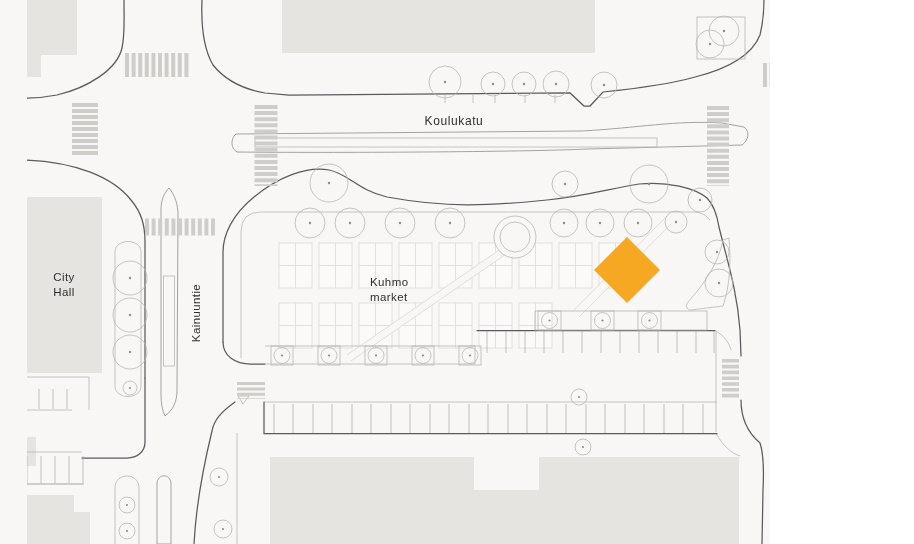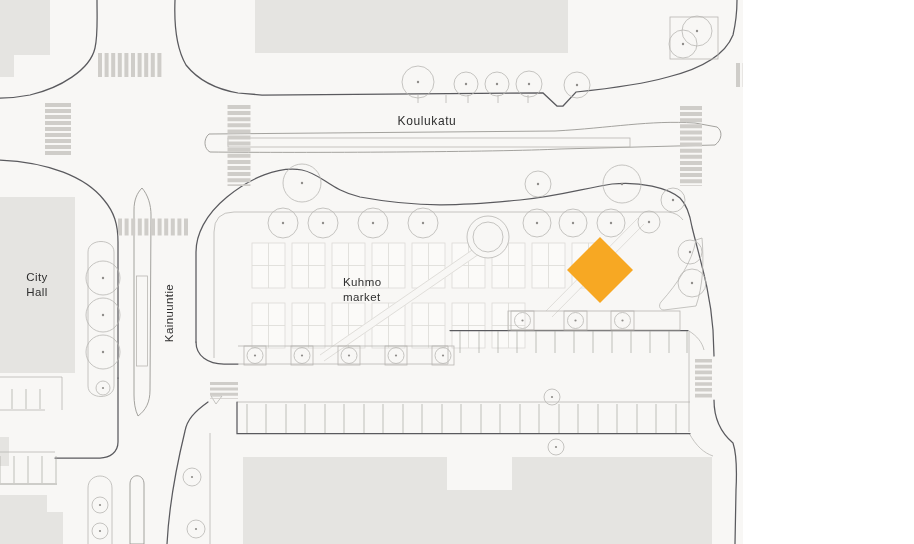--- a/index.html
+++ b/index.html
@@ -1,21 +1,21 @@
 <!DOCTYPE html>
 <html style="--background: #f8f7f5; --building: #e5e4e1; --dark: #5a5a5e; --mid: #9a9894; --light: #b8b6b2; --faint: #dcdad6; --stripe: #cfcdc9; --highlight: #f7a823; --text: #2e2e2e;"><head>
 <meta charset="utf-8">
 <style>
   :root{
     --background:#f8f7f5; --building:#e5e4e1; --dark:#5a5a5e; --mid:#9a9894;
     --light:#b8b6b2; --faint:#dcdad6; --stripe:#cfcdc9; --highlight:#f7a823; --text:#2e2e2e;
   }
   html,body{margin:0;padding:0;background:#fff;}
   .canvas{position:relative;width:743px;height:544px;background:var(--background);overflow:hidden;
-          font-family:"Liberation Sans",sans-serif;}
+          font-family:"Liberation Sans",sans-serif;padding-left:27px;}
   svg{display:block}
   svg text{font-family:"Liberation Sans",sans-serif;fill:var(--text);}
   .lbl{font-size:12px;letter-spacing:.6px;}
   .lbl-sm{font-size:11.5px;letter-spacing:.4px;}
   .bld{fill:var(--building);stroke:none;}
   .curb{fill:none;stroke:var(--dark);stroke-width:1.25;stroke-linecap:round;}
   .mid{fill:none;stroke:var(--mid);stroke-width:.9;}
   .thin{fill:none;stroke:var(--light);stroke-width:.8;}
   .faint{fill:#fbfaf8;stroke:var(--faint);stroke-width:.8;}
   .faintline{fill:none;stroke:var(--faint);stroke-width:.8;}

